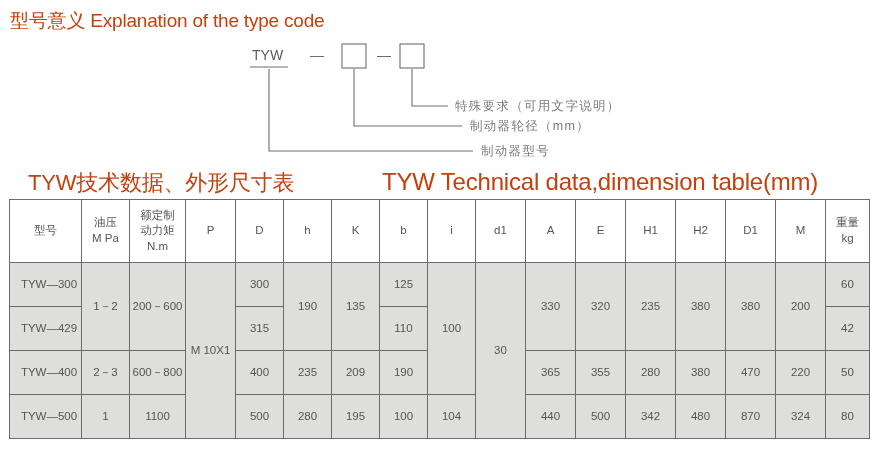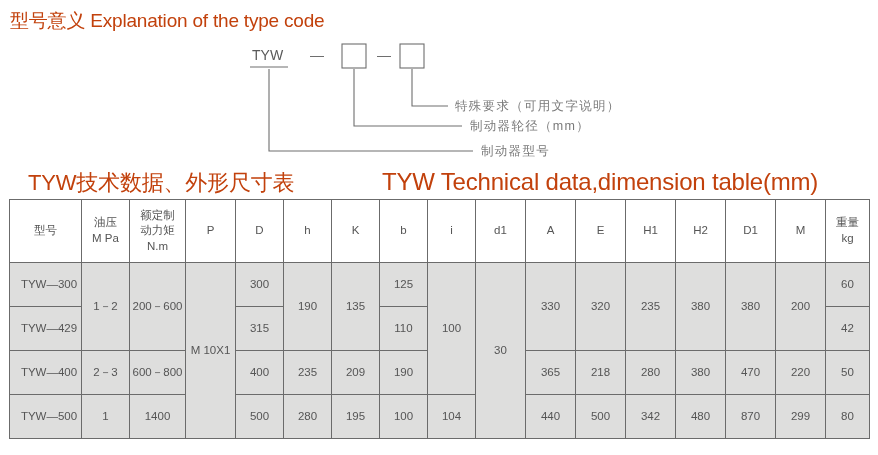--- a/index.html
+++ b/index.html
@@ -269,39 +269,39 @@
 
     <tr>
       <td class="model-cell">TYW—400</td>
       <td>2－3</td>
       <td>600－800</td>
       <td>400</td>
       <td>235</td>
       <td>209</td>
       <td>190</td>
       <td>365</td>
-      <td>218</td>
+      <td>355</td>
       <td>280</td>
       <td>380</td>
       <td>470</td>
       <td>220</td>
       <td>50</td>
     </tr>
 
     <tr>
       <td class="model-cell">TYW—500</td>
       <td>1</td>
-      <td>1400</td>
+      <td>1100</td>
       <td>500</td>
       <td>280</td>
       <td>195</td>
       <td>100</td>
       <td>104</td>
       <td>440</td>
       <td>500</td>
       <td>342</td>
       <td>480</td>
       <td>870</td>
-      <td>299</td>
+      <td>324</td>
       <td>80</td>
     </tr>
   </tbody>
 </table>
 
 </body></html>

